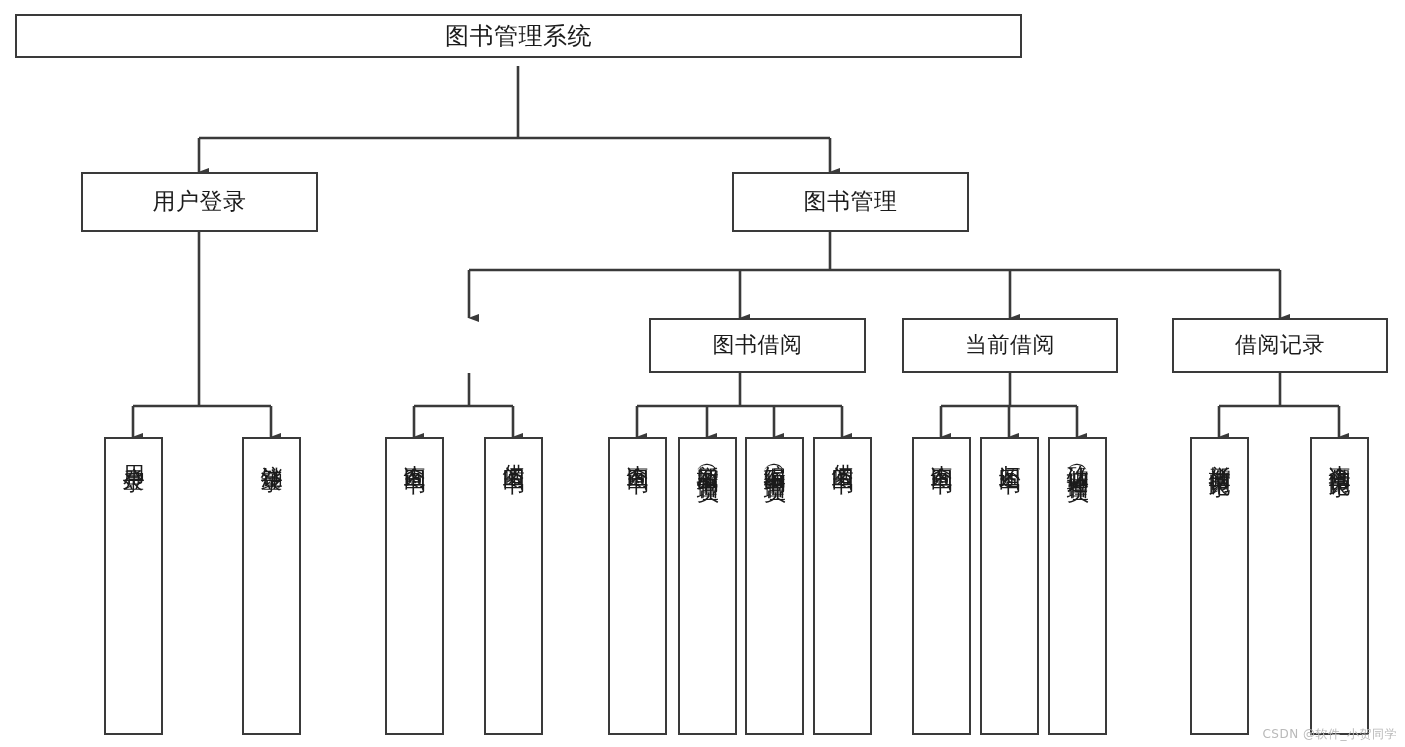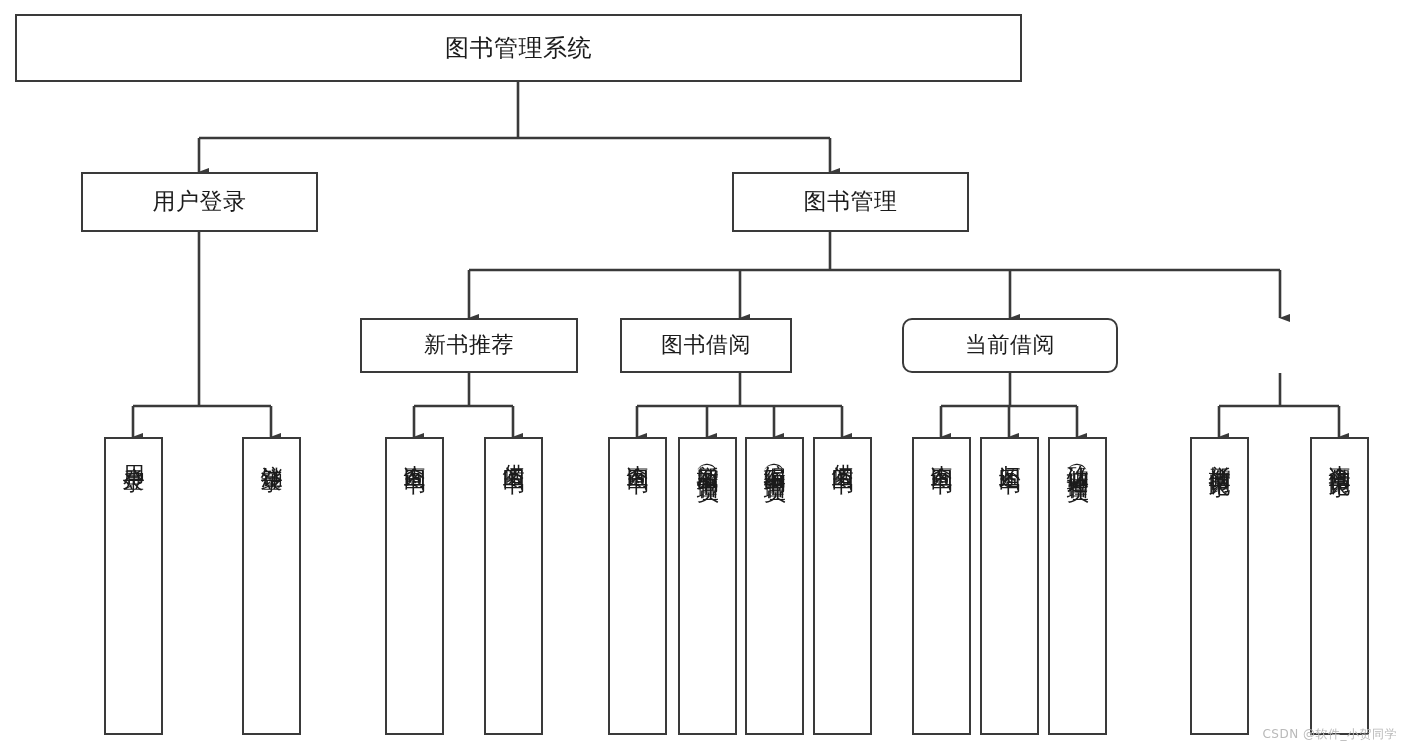--- a/index.html
+++ b/index.html
@@ -124,39 +124,39 @@
       <path d="M 1009 406 L 1009 437" marker-end="url(#arrowhead)"></path>
       <path d="M 1077 406 L 1077 437" marker-end="url(#arrowhead)"></path>
 
       <path d="M 1280 373 L 1280 406"></path>
       <path d="M 1219 406 L 1339 406"></path>
       <path d="M 1219 406 L 1219 437" marker-end="url(#arrowhead)"></path>
       <path d="M 1339 406 L 1339 437" marker-end="url(#arrowhead)"></path>
     </g>
   </svg>
 
-  <div class="node horizontal root" style="left:15px; top:14px; width:1007px; height:68px;">
+  <div class="node horizontal root" style="left:15px; top:14px; width:1007px; height:44px;">
     <span class="label">图书管理系统</span>
   </div>
 
   <div class="node horizontal level2" style="left:81px; top:172px; width:237px; height:60px;">
     <span class="label">用户登录</span>
   </div>
   <div class="node horizontal level2" style="left:732px; top:172px; width:237px; height:60px;">
     <span class="label">图书管理</span>
   </div>
 
-  <div class="node horizontal level3" style="left:360px; top:318px; width:218px; height:55px;">
-    <span class="label">新书推荐</span>
-  </div>
-  <div class="node horizontal level3" style="left:620px; top:318px; width:172px; height:55px;">
+  <div class="node horizontal level3" style="left:649px; top:318px; width:217px; height:55px;">
     <span class="label">图书借阅</span>
   </div>
-  <div class="node horizontal level3" style="left:902px; top:318px; width:216px; height:55px;border-radius:10px;">
+  <div class="node horizontal level3" style="left:902px; top:318px; width:216px; height:55px;">
     <span class="label">当前借阅</span>
+  </div>
+  <div class="node horizontal level3" style="left:1172px; top:318px; width:216px; height:55px;">
+    <span class="label">借阅记录</span>
   </div>
 
   <div class="node vertical" style="left:104px; top:437px; width:59px; height:298px;">
     <span class="label">用户登录</span>
   </div>
   <div class="node vertical" style="left:242px; top:437px; width:59px; height:298px;">
     <span class="label">注销登录</span>
   </div>
 
   <div class="node vertical" style="left:385px; top:437px; width:59px; height:298px;">

